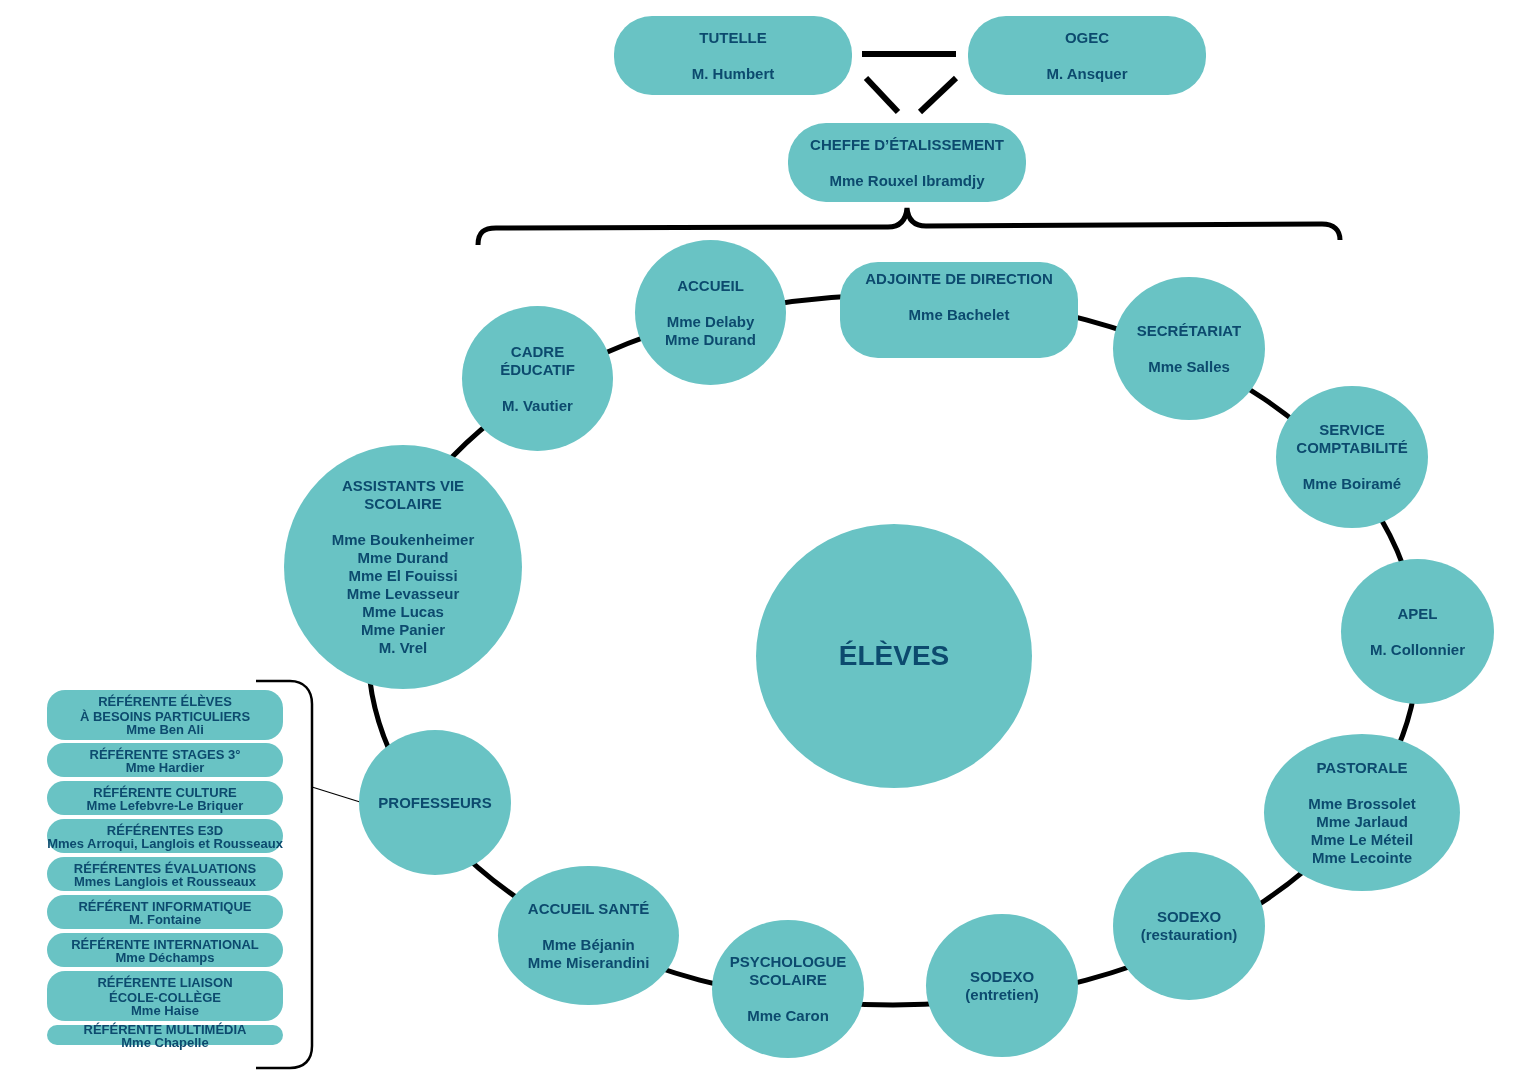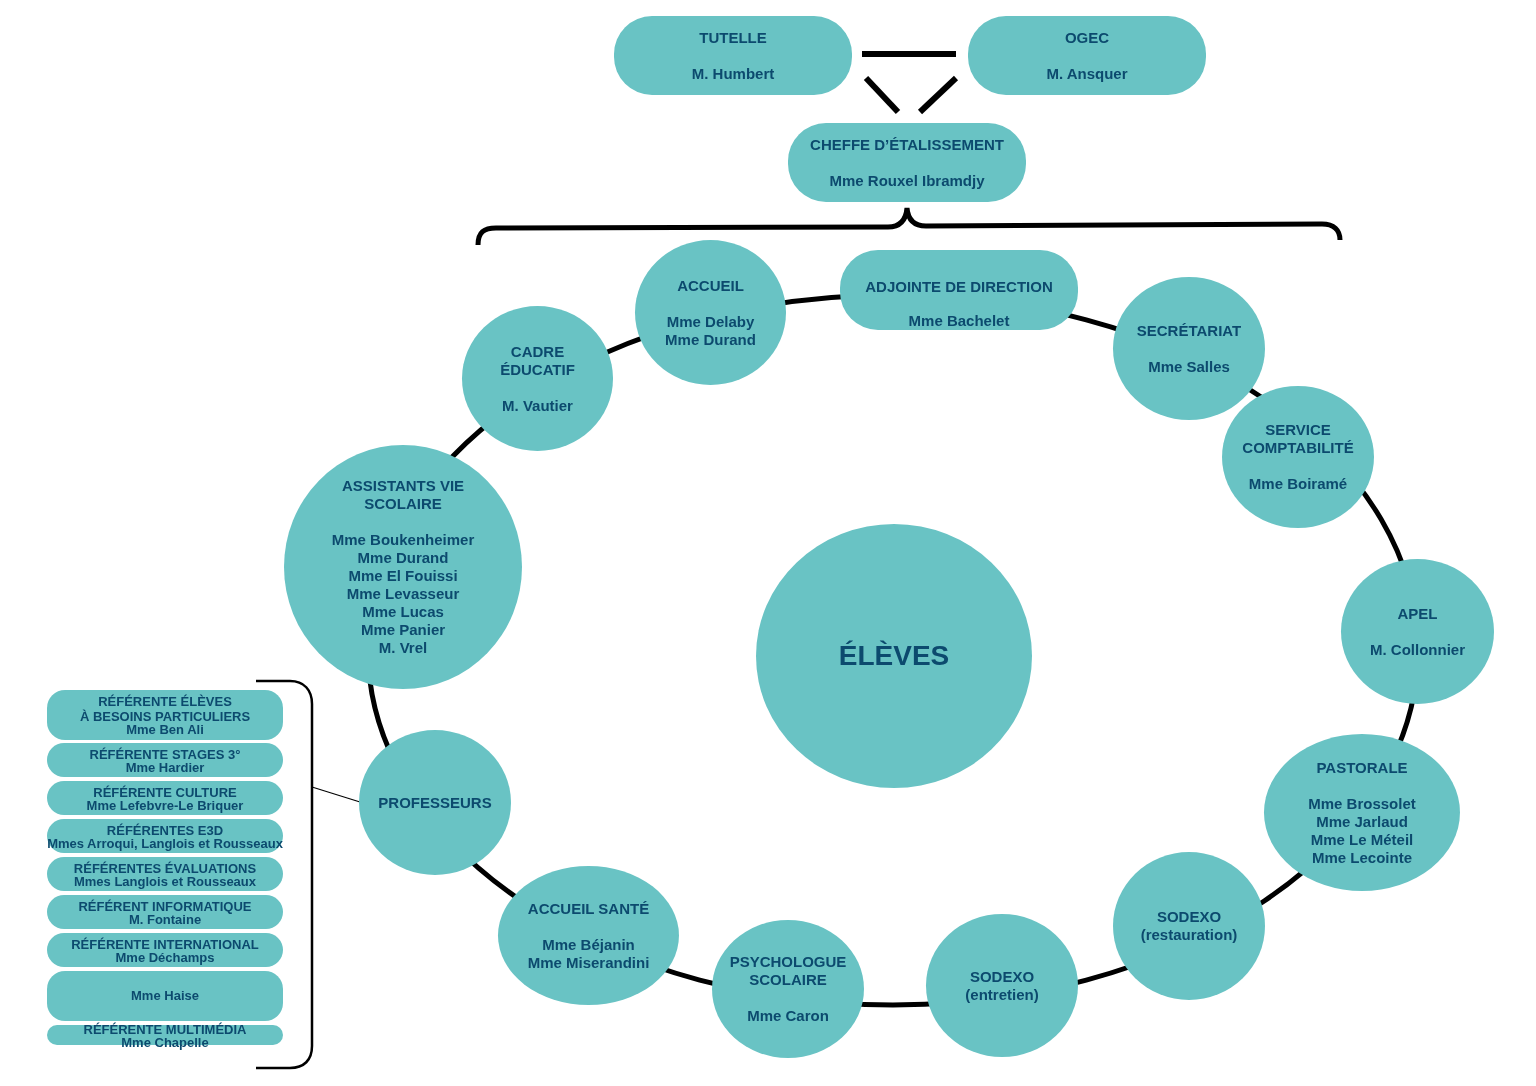--- a/index.html
+++ b/index.html
@@ -53,33 +53,33 @@
   <div class="node pill" style="left:788px;top:123px;width:238px;height:79px;">
     <div class="title">CHEFFE D’ÉTALISSEMENT</div>
     <div class="gap"></div>
     <div class="people">Mme Rouxel Ibramdjy</div>
   </div>
 
   <div class="node circle" style="left:756px;top:524px;width:276px;height:264px;">
     <div class="big">ÉLÈVES</div>
   </div>
 
-  <div class="node pill" style="left:840px;top:250px;width:238px;height:80px;justify-content:flex-start;padding-top:28px;">
+  <div class="node pill" style="left:840px;top:262px;width:238px;height:96px;justify-content:flex-start;padding-top:8px;">
     <div class="title">ADJOINTE DE DIRECTION</div>
     <div class="gap"></div>
     <div class="people">Mme Bachelet</div>
   </div>
 
   <div class="node circle" style="left:1113px;top:277px;width:152px;height:143px;">
     <div class="title">SECRÉTARIAT</div>
     <div class="gap"></div>
     <div class="people">Mme Salles</div>
   </div>
 
-  <div class="node circle" style="left:1222px;top:386px;width:152px;height:142px;">
+  <div class="node circle" style="left:1276px;top:386px;width:152px;height:142px;">
     <div class="title">SERVICE
 COMPTABILITÉ</div>
     <div class="gap"></div>
     <div class="people">Mme Boiramé</div>
   </div>
 
   <div class="node circle" style="left:1341px;top:559px;width:153px;height:145px;">
     <div class="title">APEL</div>
     <div class="gap"></div>
     <div class="people">M. Collonnier</div>
@@ -172,20 +172,22 @@
   </div>
   <div class="ref" style="top:895px;height:34px;">
     <div class="rt">RÉFÉRENT INFORMATIQUE</div>
     <div class="rp">M. Fontaine</div>
   </div>
   <div class="ref" style="top:933px;height:34px;">
     <div class="rt">RÉFÉRENTE INTERNATIONAL</div>
     <div class="rp">Mme Déchamps</div>
   </div>
   <div class="ref" style="top:971px;height:50px;">
+    <div class="rt">RÉFÉRENTE LIAISON
+ÉCOLE-COLLÈGE</div>
     <div class="rp">Mme Haise</div>
   </div>
   <div class="ref" style="top:1025px;height:20px;">
     <div class="rt">RÉFÉRENTE MULTIMÉDIA</div>
     <div class="rp">Mme Chapelle</div>
   </div>
 
 </div>
 
 </body></html>

